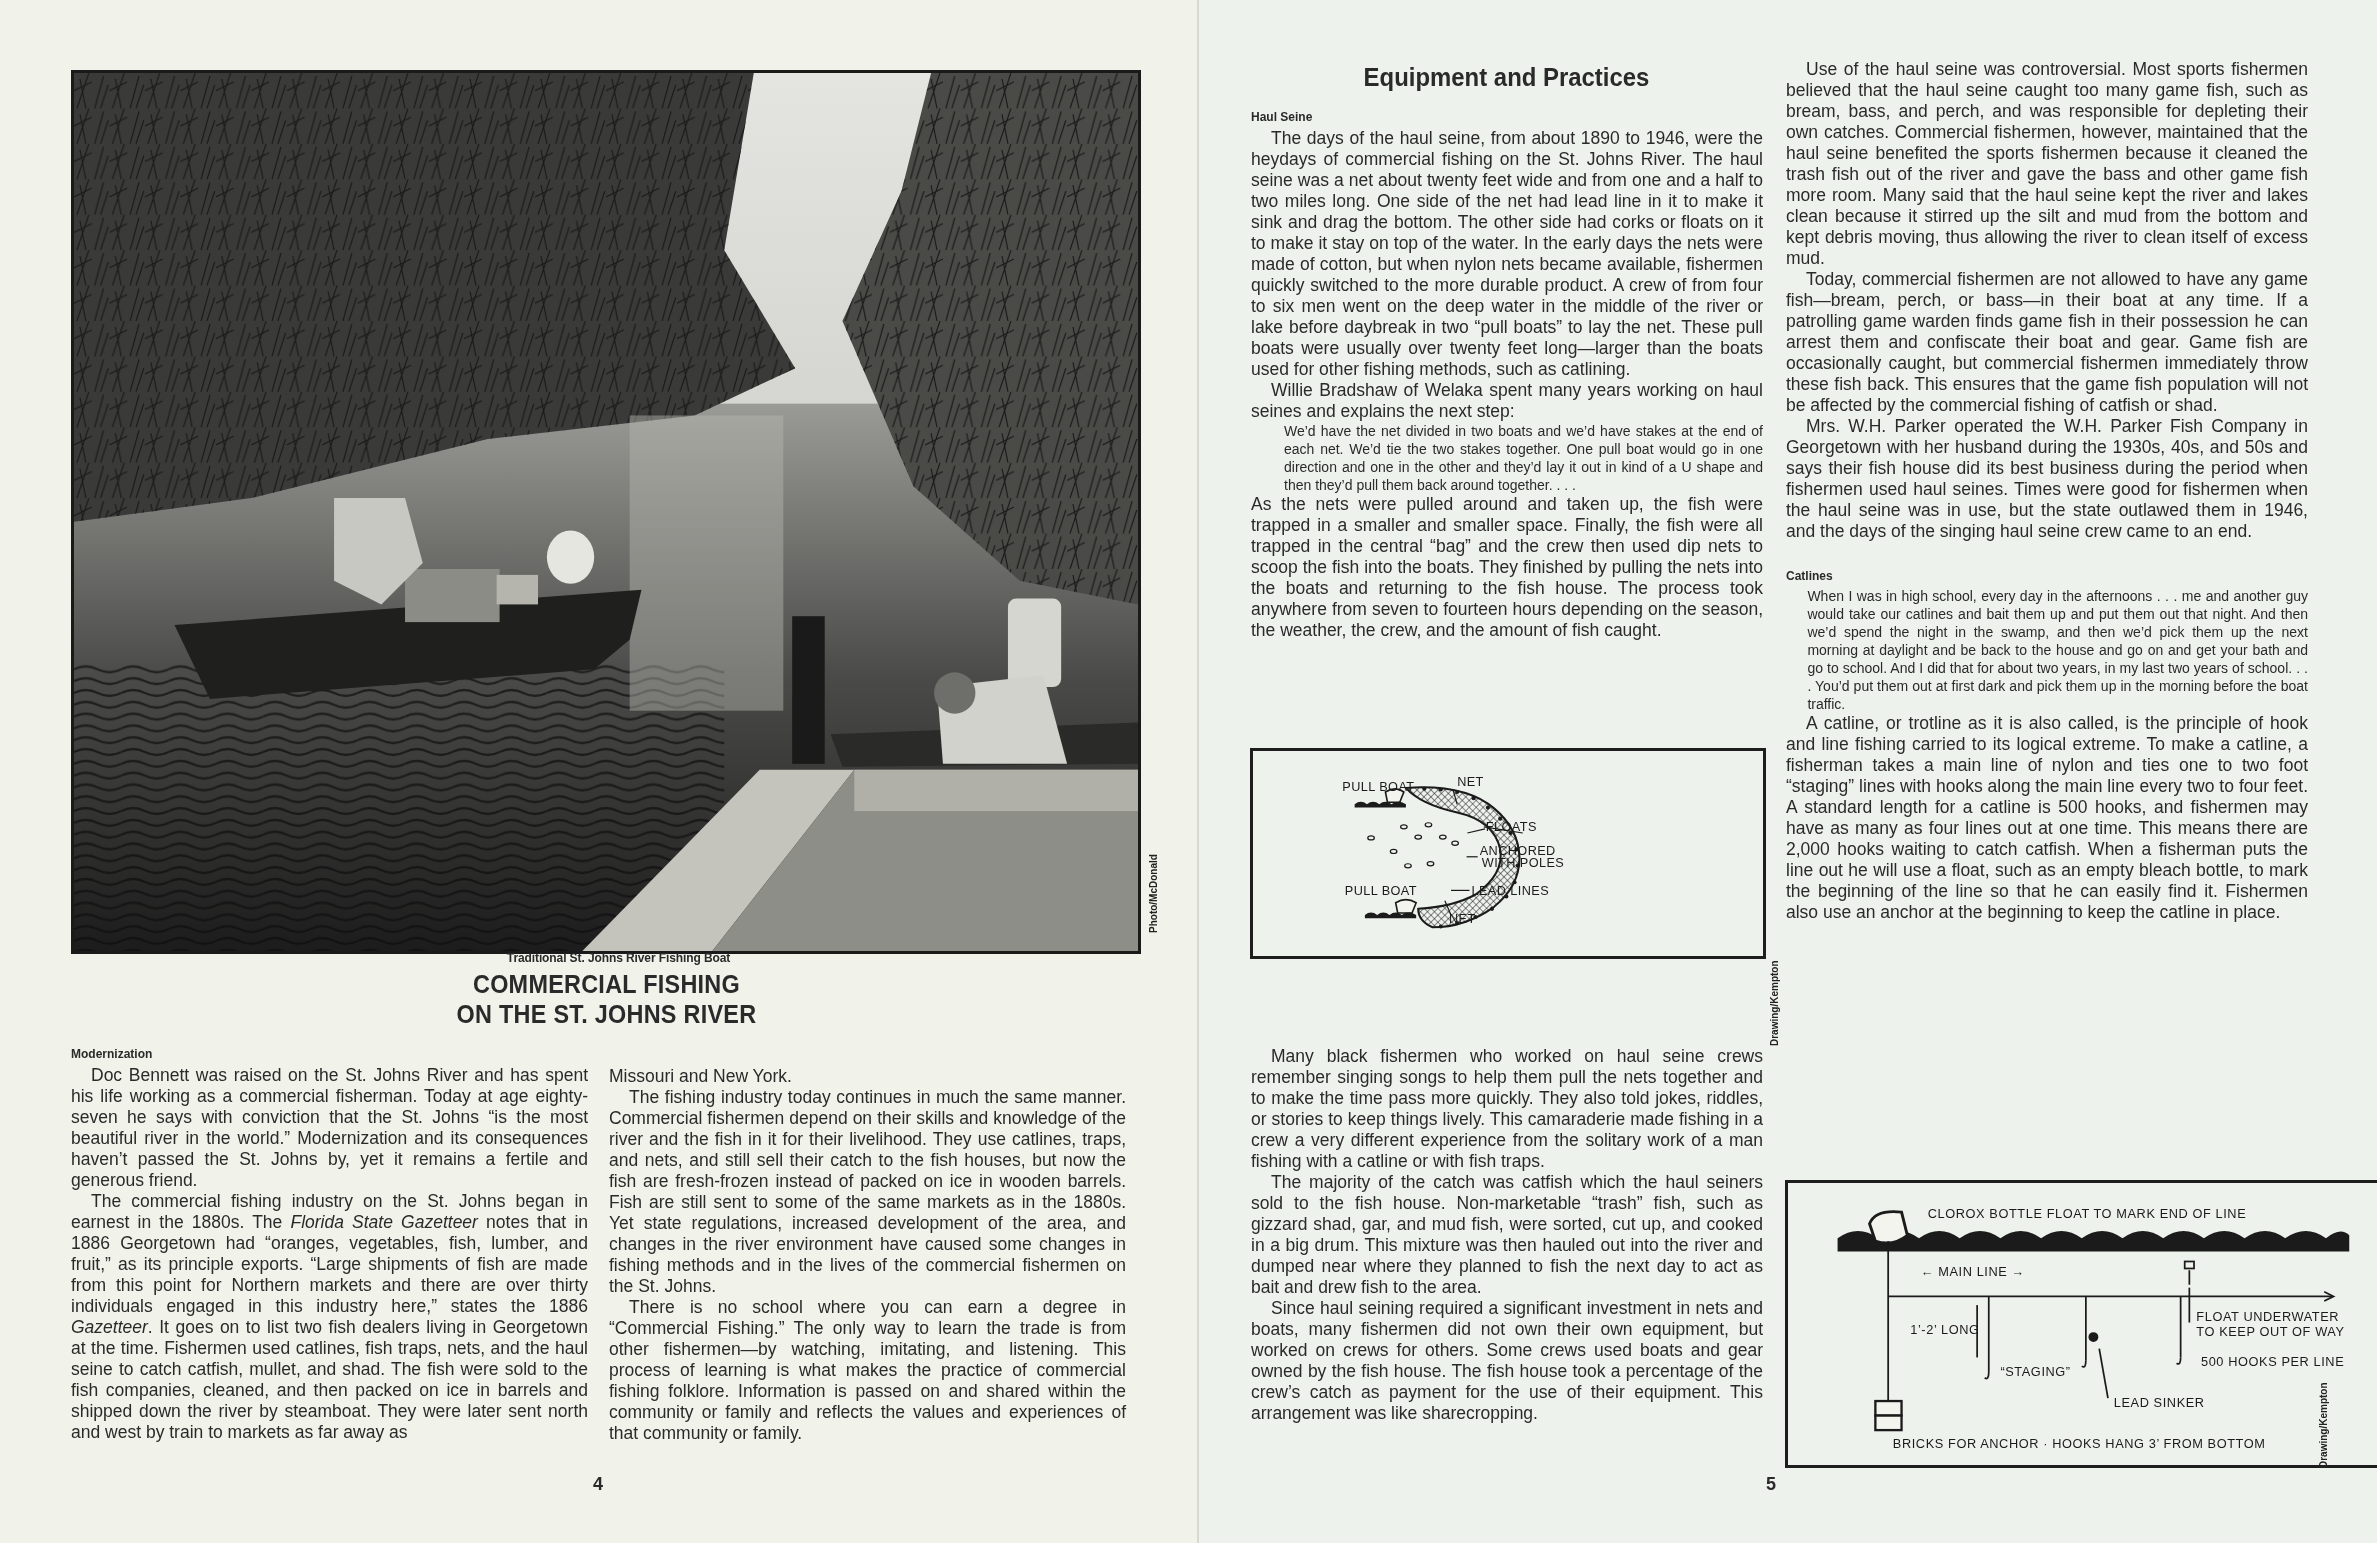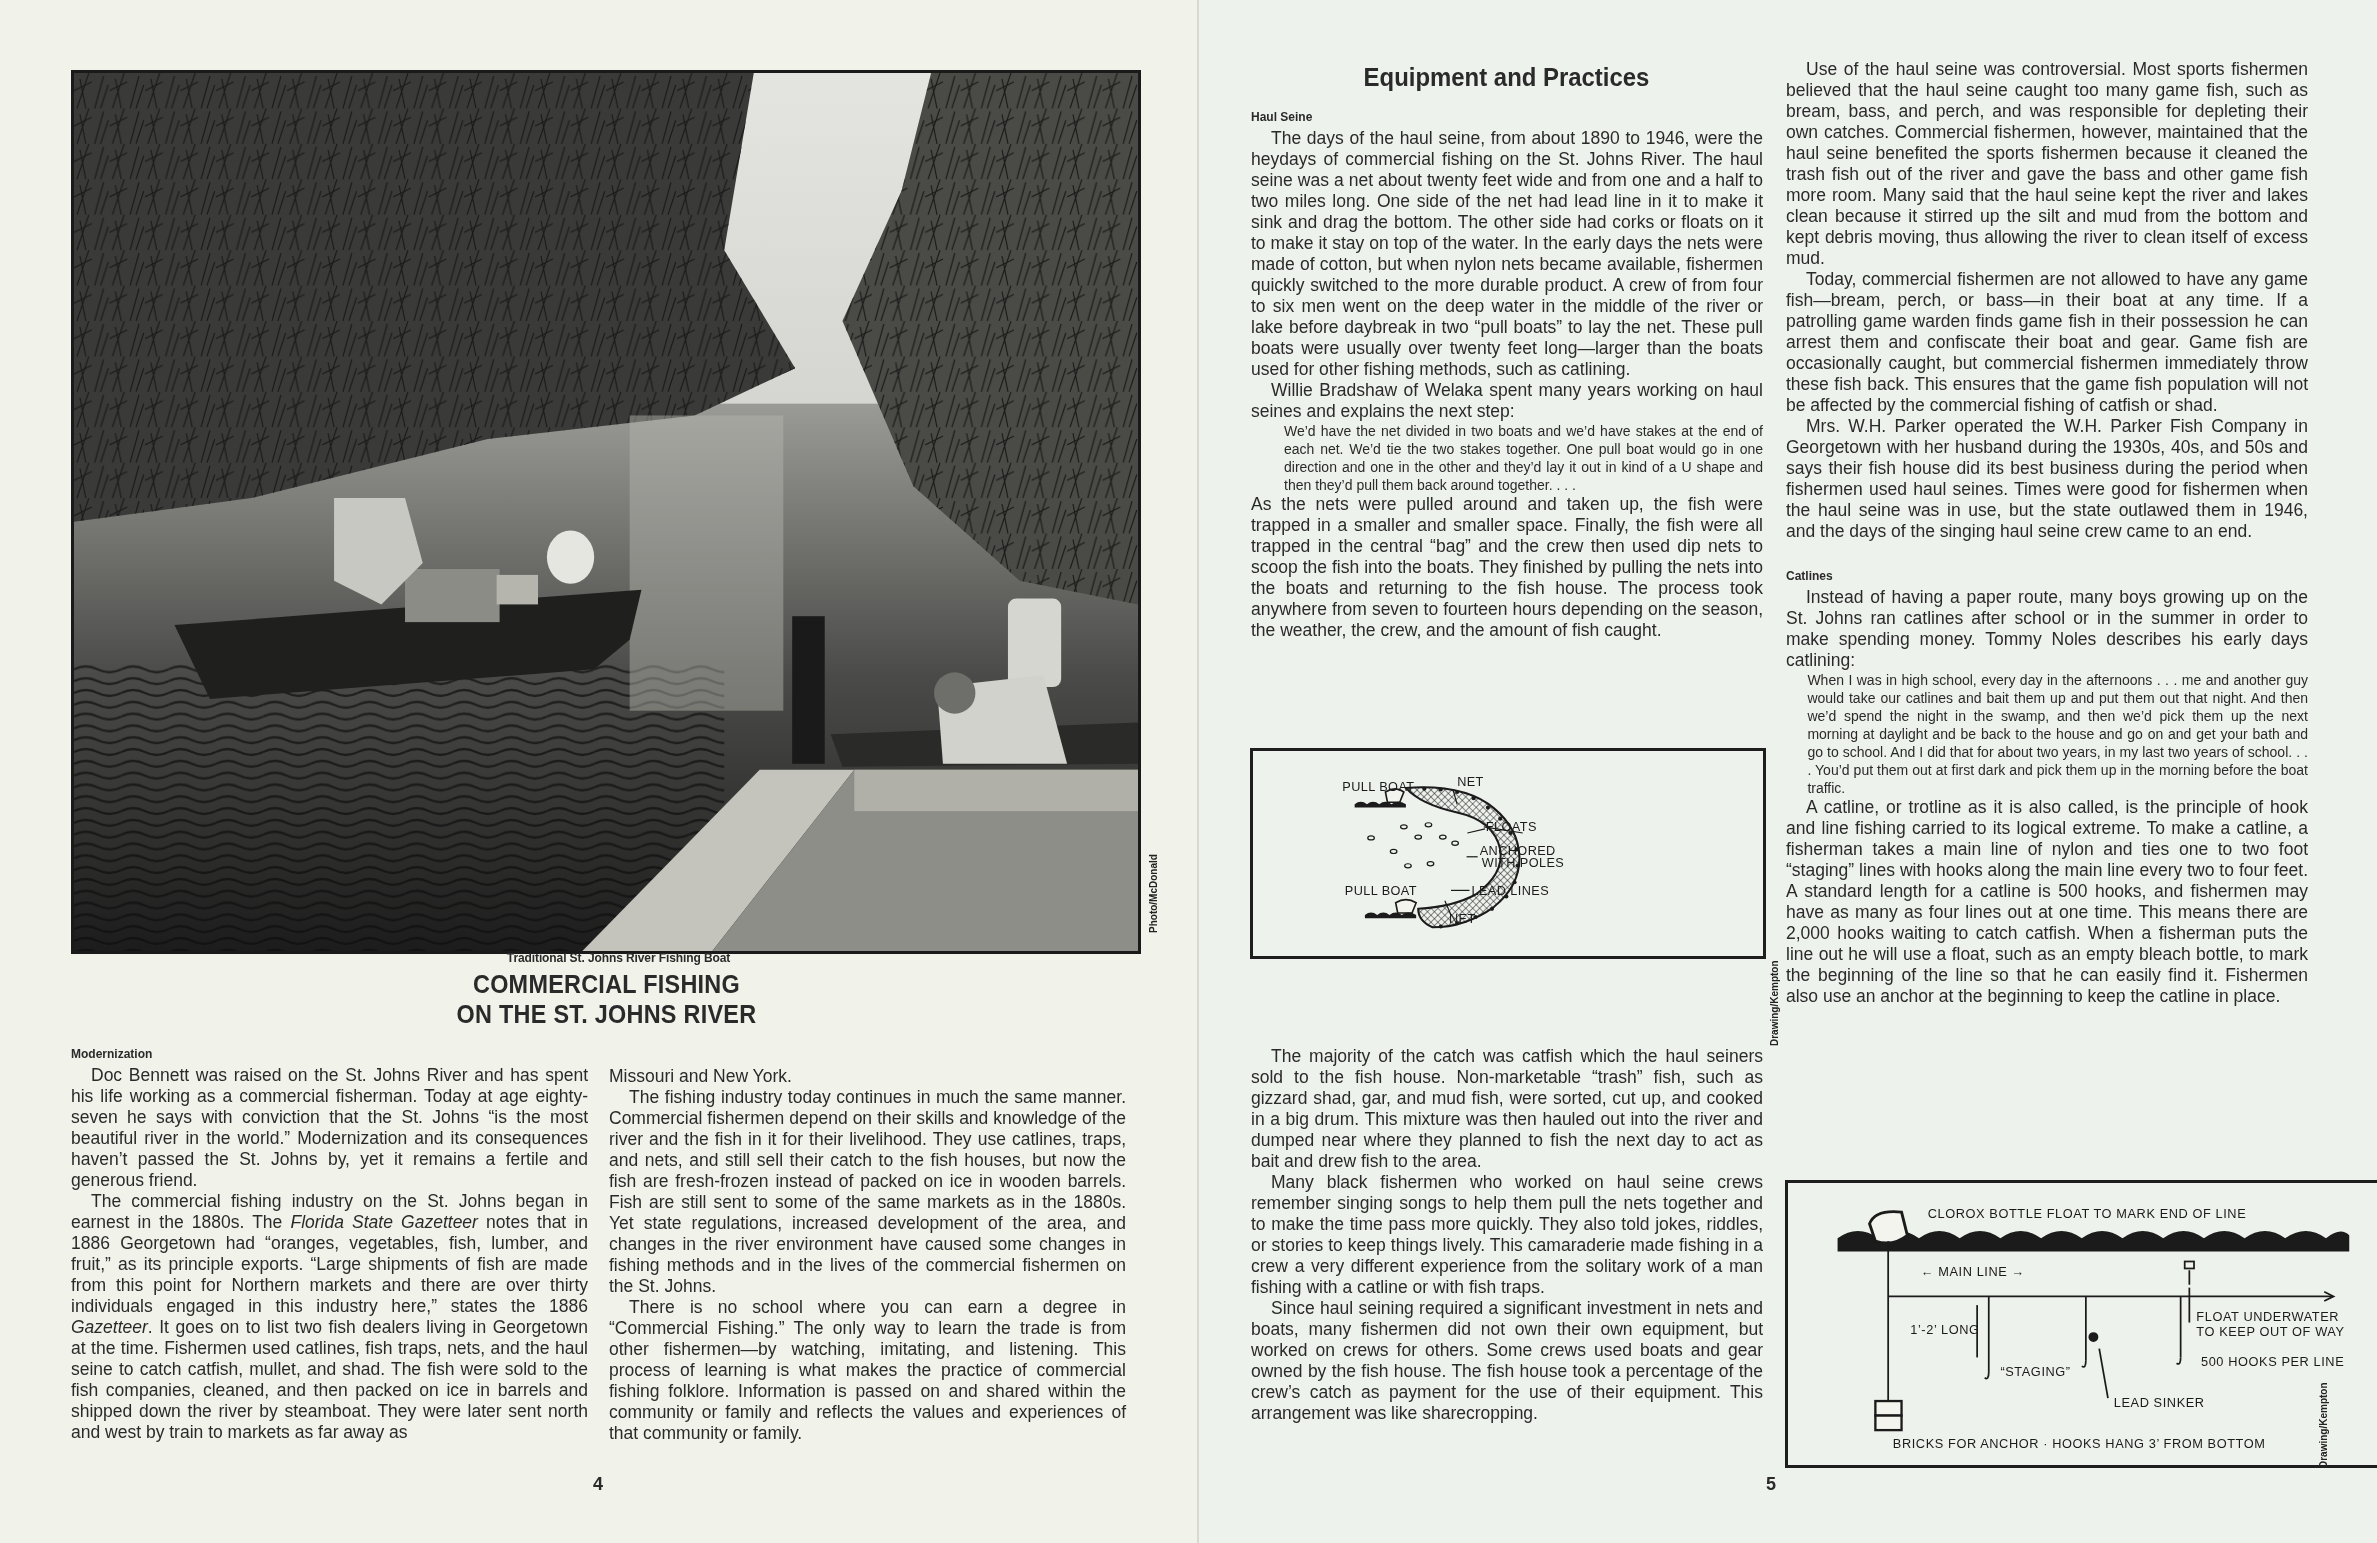--- a/index.html
+++ b/index.html
@@ -186,31 +186,30 @@
     <text class="dlabel" x="365" y="253">ANCHORED</text>
     <text class="dlabel" x="370" y="283">WITH POLES</text>
     <text class="dlabel" x="345" y="350">LEAD LINES</text>
     <text class="dlabel" x="36" y="350">PULL BOAT</text>
     <text class="dlabel" x="290" y="420">NET</text>
   </svg>
 </div>
 <div class="credit" style="left:1769px; top:1046px;">Drawing/Kempton</div>
 
 <div class="col" style="left:1251px; top:1046px; width:512px;">
+  <p>Many black fishermen who worked on haul seine crews remember singing songs to help them pull the nets together and to make the time pass more quickly. They also told jokes, riddles, or stories to keep things lively. This camaraderie made fishing in a crew a very different experience from the solitary work of a man fishing with a catline or with fish traps.</p>
   <p>The majority of the catch was catfish which the haul seiners sold to the fish house. Non-marketable “trash” fish, such as gizzard shad, gar, and mud fish, were sorted, cut up, and cooked in a big drum. This mixture was then hauled out into the river and dumped near where they planned to fish the next day to act as bait and drew fish to the area.</p>
-  <p>Many black fishermen who worked on haul seine crews remember singing songs to help them pull the nets together and to make the time pass more quickly. They also told jokes, riddles, or stories to keep things lively. This camaraderie made fishing in a crew a very different experience from the solitary work of a man fishing with a catline or with fish traps.</p>
   <p>Since haul seining required a significant investment in nets and boats, many fishermen did not own their own equipment, but worked on crews for others. Some crews used boats and gear owned by the fish house. The fish house took a percentage of the crew’s catch as payment for the use of their equipment. This arrangement was like sharecropping.</p>
 </div>
 
 <div class="col" style="left:1786px; top:59px; width:522px;">
   <p>Use of the haul seine was controversial. Most sports fishermen believed that the haul seine caught too many game fish, such as bream, bass, and perch, and was responsible for depleting their own catches. Commercial fishermen, however, maintained that the haul seine benefited the sports fishermen because it cleaned the trash fish out of the river and gave the bass and other game fish more room. Many said that the haul seine kept the river and lakes clean because it stirred up the silt and mud from the bottom and kept debris moving, thus allowing the river to clean itself of excess mud.</p>
   <p>Today, commercial fishermen are not allowed to have any game fish—bream, perch, or bass—in their boat at any time. If a patrolling game warden finds game fish in their possession he can arrest them and confiscate their boat and gear. Game fish are occasionally caught, but commercial fishermen immediately throw these fish back. This ensures that the game fish population will not be affected by the commercial fishing of catfish or shad.</p>
   <p>Mrs. W.H. Parker operated the W.H. Parker Fish Company in Georgetown with her husband during the 1930s, 40s, and 50s and says their fish house did its best business during the period when fishermen used haul seines. Times were good for fishermen when the haul seine was in use, but the state outlawed them in 1946, and the days of the singing haul seine crew came to an end.</p>
   <h3 style="margin-top:24px;">Catlines</h3>
-  <p>Instead of having a paper route, many boys growing up on the St. Johns ran catlines after school or in the summer in order to make spending money. Tommy Noles describes his early days catlining:</p>
   <p class="quote" style="margin-left:21.4px;">When I was in high school, every day in the afternoons . . . me and another guy would take our catlines and bait them up and put them out that night. And then we’d spend the night in the swamp, and then we’d pick them up the next morning at daylight and be back to the house and go on and get your bath and go to school. And I did that for about two years, in my last two years of school. . . . You’d put them out at first dark and pick them up in the morning before the boat traffic.</p>
   <p>A catline, or trotline as it is also called, is the principle of hook and line fishing carried to its logical extreme. To make a catline, a fisherman takes a main line of nylon and ties one to two foot “staging” lines with hooks along the main line every two to four feet. A standard length for a catline is 500 hooks, and fishermen may have as many as four lines out at one time. This means there are 2,000 hooks waiting to catch catfish. When a fisherman puts the line out he will use a float, such as an empty bleach bottle, to mark the beginning of the line so that he can easily find it. Fishermen also use an anchor at the beginning to keep the catline in place.</p>
 </div>
 
 <div class="diagram" style="left:1785px; top:1180px; width:618px; height:288px;">
   <svg viewBox="0 0 892 485">
 
     <path d="M5 95 Q40 70 75 95 Q110 70 145 95 Q180 70 215 95 Q250 70 285 95 Q320 70 355 95 Q390 70 425 95 Q460 70 495 95 Q530 70 565 95 Q600 70 635 95 Q670 70 705 95 Q740 70 775 95 Q810 70 845 95 Q870 75 885 90 L885 118 L5 118 Z" fill="#1b1b1b"></path>
 
     <path d="M60 70 Q70 45 115 50 L125 90 Q100 110 70 100 Z" fill="#f4f4ee" stroke="#1b1b1b" stroke-width="5"></path>

